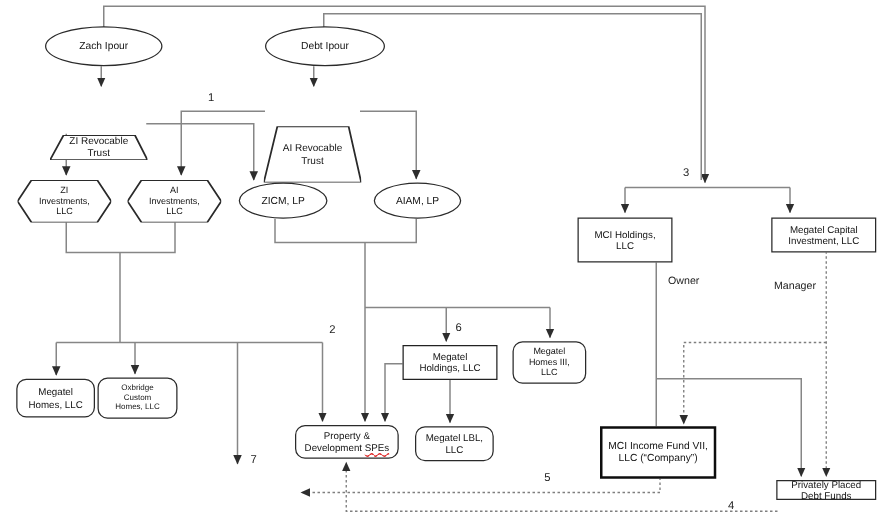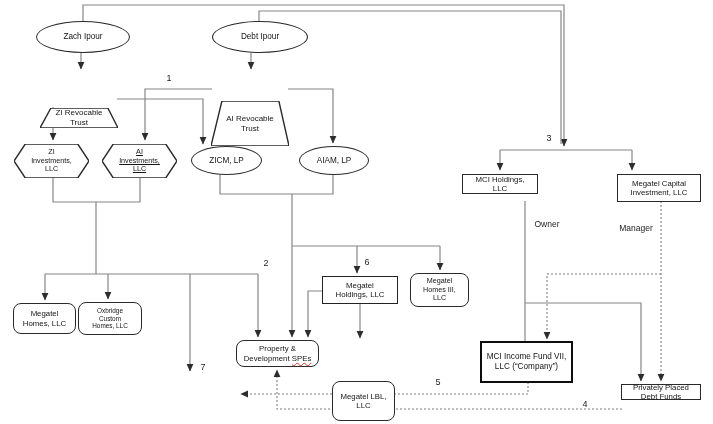--- a/index.html
+++ b/index.html
@@ -118,38 +118,38 @@
 
   <div class="node shape-node mid-font" style="left:14px;top:144px;width:75px;height:34px;">
     <svg class="shape-bg" viewBox="0 0 100 100" preserveAspectRatio="none">
       <polygon points="15,0 85,0 100,50 85,100 15,100 0,50" fill="#ffffff" stroke="#2a2a2a" stroke-width="1.4" vector-effect="non-scaling-stroke"></polygon>
     </svg>
     <span class="shape-label">ZI
 Investments,
 LLC</span>
   </div>
 
-  <div class="node shape-node mid-font" style="left:102px;top:144px;width:75px;height:34px;text-decoration:underline;">
+  <div class="node shape-node mid-font" style="left:102px;top:144px;width:75px;height:34px;">
     <svg class="shape-bg" viewBox="0 0 100 100" preserveAspectRatio="none">
       <polygon points="15,0 85,0 100,50 85,100 15,100 0,50" fill="#ffffff" stroke="#2a2a2a" stroke-width="1.4" vector-effect="non-scaling-stroke"></polygon>
     </svg>
     <span class="shape-label">AI
 Investments,
 LLC</span>
   </div>
 
   <div class="node ellipse" style="left:191px;top:146px;width:71px;height:29px;">
     <span>ZICM, LP</span>
   </div>
 
   <div class="node ellipse" style="left:299px;top:146px;width:70px;height:29px;">
     <span>AIAM, LP</span>
   </div>
 
-  <div class="node rect" style="left:462px;top:174px;width:76px;height:20px;">
+  <div class="node rect" style="left:462px;top:174px;width:76px;height:36px;">
     <span>MCI Holdings,
 LLC</span>
   </div>
 
   <div class="node rect" style="left:589px;top:174px;width:84px;height:28px;margin-left:28px;">
     <span>Megatel Capital
 Investment, LLC</span>
   </div>
 
   <div class="node round" style="left:13px;top:303px;width:63px;height:31px;">
@@ -174,21 +174,21 @@
     <span>Megatel
 Holdings, LLC</span>
   </div>
 
   <div class="node round mid-font" style="left:410px;top:273px;width:59px;height:34px;">
     <span>Megatel
 Homes III,
 LLC</span>
   </div>
 
-  <div class="node round" style="left:332px;top:341px;width:63px;height:40px;margin-top:40px;">
+  <div class="node round" style="left:332px;top:341px;width:63px;height:28px;">
     <span>Megatel LBL,
 LLC</span>
   </div>
 
   <div class="node rect thick" style="left:480px;top:341px;width:93px;height:42px;">
     <span>MCI Income Fund VII,
 LLC (“Company”)</span>
   </div>
 
 

